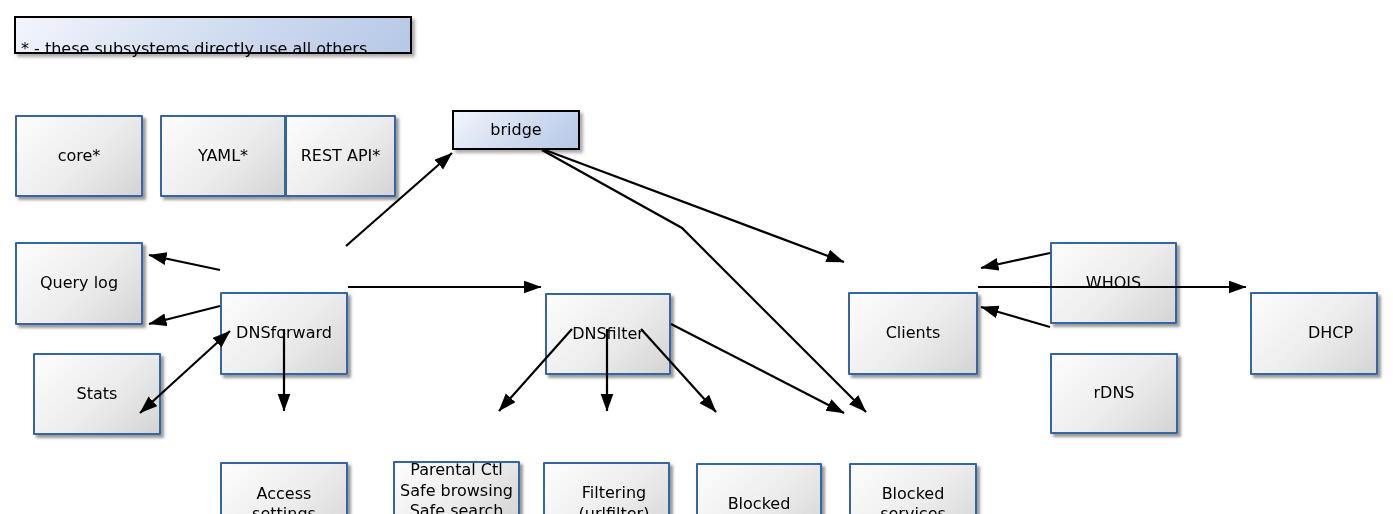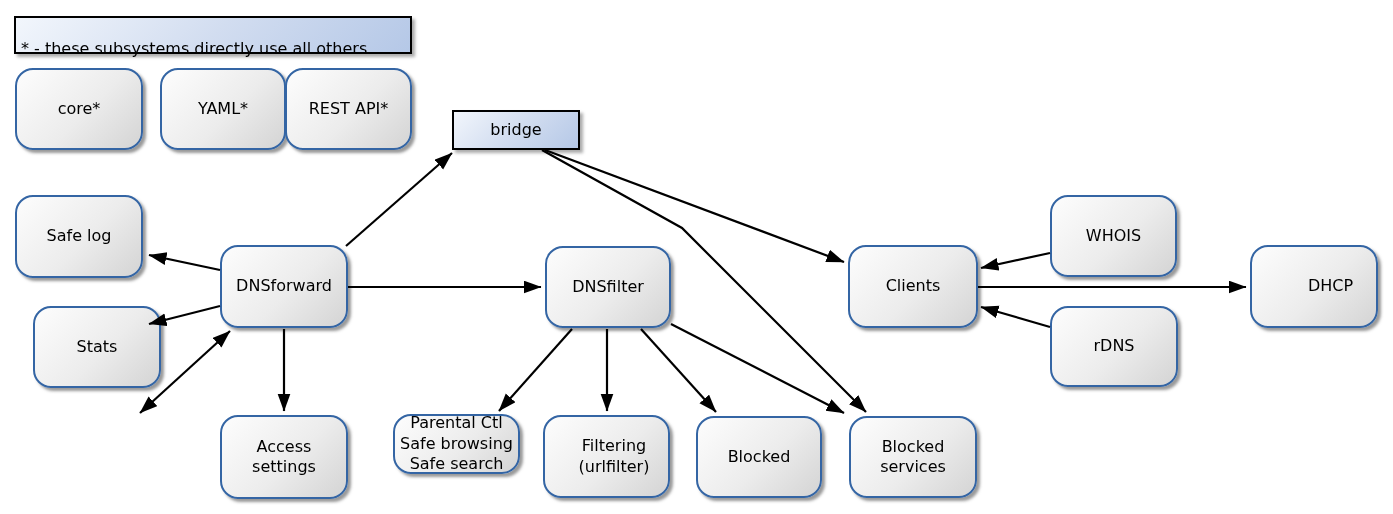--- a/index.html
+++ b/index.html
@@ -30,23 +30,24 @@
     display: flex;
     align-items: center;
     justify-content: center;
     z-index: 1;
     color: #000;
     font-size: 16px;
     line-height: 1.28;
   }
   .node.component {
     border: 2px solid var(--node-border, #3465a4);
-    border-radius: 18px;
+    border-radius: 1px;
     background: linear-gradient(135deg, #fdfdfd 0%, #ececec 55%, #d4d4d4 100%);
     box-shadow: 3px 3px 3px rgba(70,70,70,0.55);
+    margin-top: 47px;
   }
   .node.banner {
     border: 2px solid #000000;
     border-radius: 0;
     background: linear-gradient(135deg, #f2f6fc 0%, #d2ddf0 50%, #b5c8e7 100%);
     box-shadow: 3px 3px 3px rgba(70,70,70,0.45);
   }
   .node.banner.left-align { justify-content: flex-start; }
   .node-label {
     white-space: pre-line;
@@ -88,28 +89,28 @@
   </svg>
 <div class="node banner left-align" style="left: 14px; top: 16px; width: 398px; height: 38px;">
       <span class="node-label">* - these subsystems directly use all others</span>
     </div>
     <div class="node component" style="left: 15px; top: 68px; width: 128px; height: 82px;">
       <span class="node-label">core*</span>
     </div>
     <div class="node component" style="left: 160px; top: 68px; width: 126px; height: 82px;">
       <span class="node-label">YAML*</span>
     </div>
-    <div class="node component" style="left: 285px; top: 68px; width: 127px; height: 82px;">
+    <div class="node component" style="left: 285px; top: 68px; width: 111px; height: 82px;">
       <span class="node-label">REST API*</span>
     </div>
     <div class="node banner" style="left: 417px; top: 110px; width: 128px; height: 40px; margin-left: 35px;">
       <span class="node-label">bridge</span>
     </div>
     <div class="node component" style="left: 15px; top: 195px; width: 128px; height: 83px;">
-      <span class="node-label">Safe log</span>
+      <span class="node-label">Query log</span>
     </div>
     <div class="node component" style="left: 33px; top: 306px; width: 128px; height: 82px;">
       <span class="node-label">Stats</span>
     </div>
     <div class="node component" style="left: 220px; top: 245px; width: 128px; height: 83px;">
       <span class="node-label">DNSforward</span>
     </div>
     <div class="node component" style="left: 220px; top: 415px; width: 128px; height: 84px;">
       <span class="node-label">Access
 settings</span>

